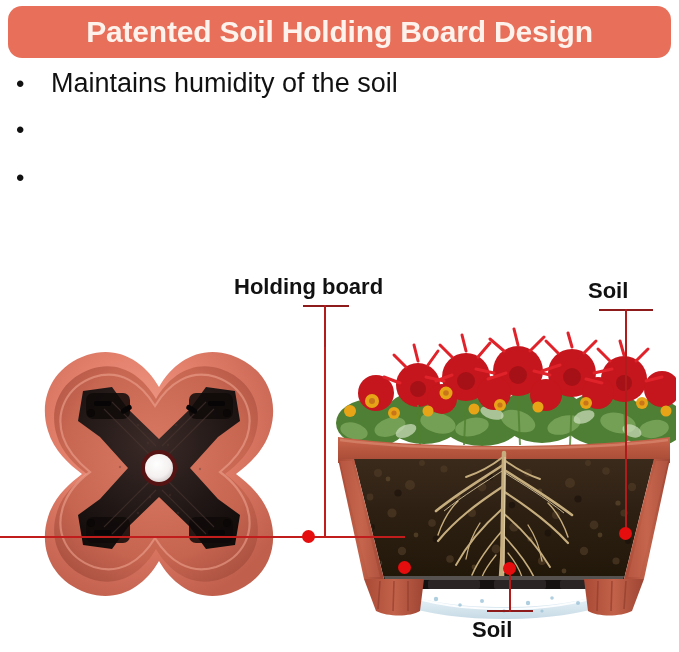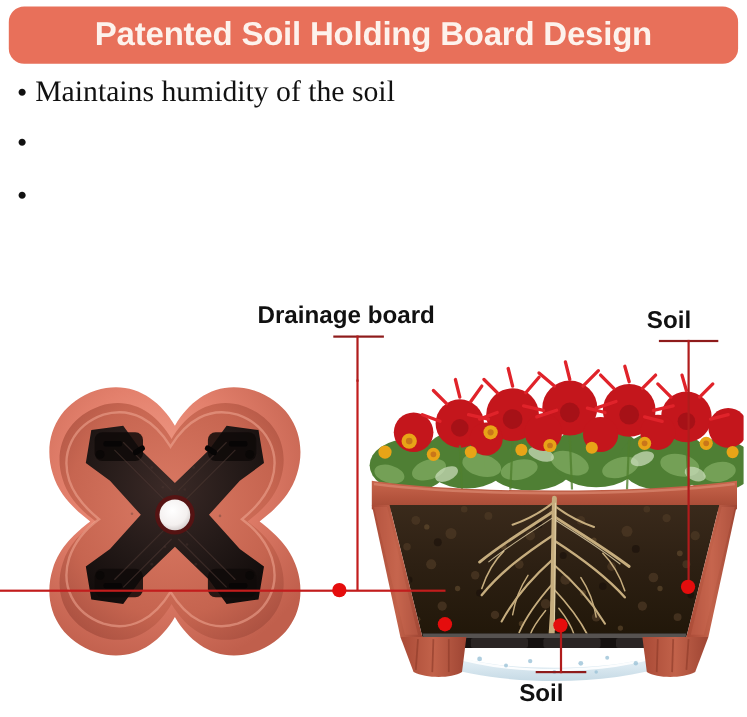--- a/index.html
+++ b/index.html
@@ -63,21 +63,22 @@
     font-size: 24px;
     line-height: 1;
     color: #111111;
     flex: 0 0 auto;
   }
   .bullet-text {
     font-size: 27px;
     color: #111111;
     line-height: 1;
     white-space: nowrap;
-    font-family: Liberation Serif, serif;
+    font-family: Liberation Sans, sans-serif;
+    margin-left: 19px;
   }
 
   
   .diagram {
     position: absolute;
     left: 0;
     top: 255px;
     width: 679px;
     height: 397px;
   }
@@ -586,21 +587,21 @@
               <path d="M 280 254 L 279 284"></path>
               <path d="M 294 254 L 292 282"></path>
           </g>
         </g>
       </svg>
     </div>
 
     <div class="connector-v"></div>
     <div class="connector-h"></div>
 
-    <div class="callout-label lbl-holding">Drainage board</div>
+    <div class="callout-label lbl-holding">Holding board</div>
     <div class="tbar hb-bar"></div>
     <div class="tstem hb-stem"></div>
 
     <div class="callout-label lbl-soil">Soil</div>
     <div class="tbar soil-bar"></div>
     <div class="tstem soil-stem"></div>
 
     <div class="callout-label lbl-water">Soil</div>
     <div class="tbar wt-bar"></div>
     <div class="tstem wt-stem"></div>

